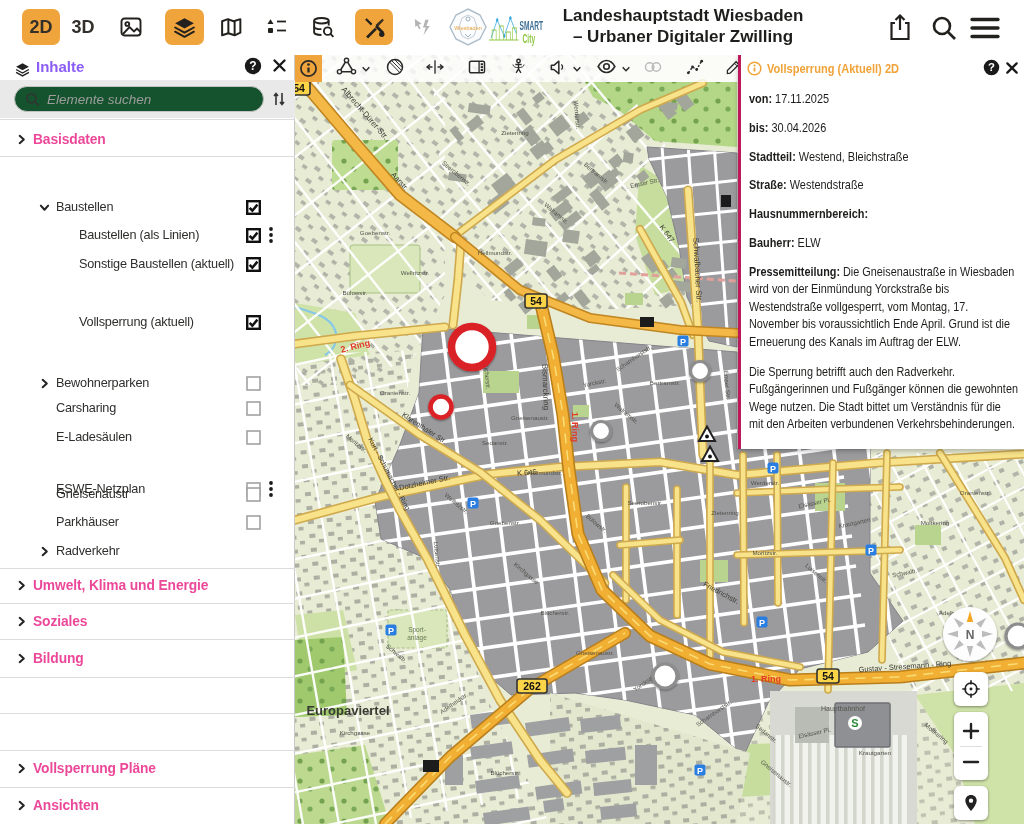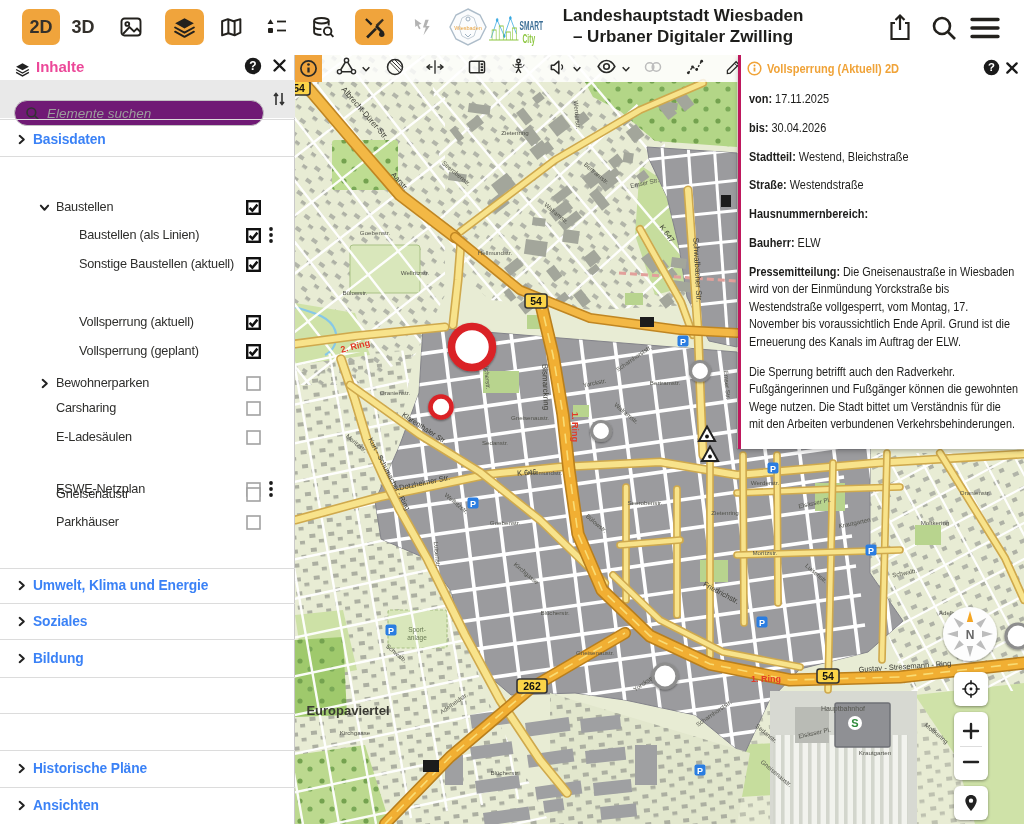--- a/index.html
+++ b/index.html
@@ -8,25 +8,25 @@
 
 #hdr{left:0;top:0;width:1024px;height:55px;background:#fff;z-index:30}
 .hbtn{position:absolute;top:9px;height:36px;border-radius:7px;display:flex;align-items:center;justify-content:center}
 .orange{background:#f0a43c}
 .hbtn b{font-size:18px;color:#33302b;letter-spacing:0}
 #hdr svg{display:block}
 #title{position:absolute;left:553px;top:6px;width:260px;text-align:center;font-weight:bold;font-size:17px;line-height:20.5px;color:#1d1d1b}
 
 #side{left:0;top:55px;width:295px;height:769px;background:#fff;z-index:20;border-right:1px solid #c9c9c9}
 #srchband{position:absolute;left:0;top:25px;width:295px;height:38px;background:#e9e9e9}
-#srch{position:absolute;left:14px;top:20px;width:250px;height:26px;background:#701a75;border:1px solid #c2c2c2;border-radius:13px}
+#srch{position:absolute;left:14px;top:6px;width:250px;height:26px;background:#14532d;border:1px solid #c2c2c2;border-radius:13px}
 #srch span{position:absolute;left:32px;top:5px;font-style:italic;color:#9c9c9c;font-size:13.5px}
 .row{position:absolute;left:0;width:295px;height:28px}
 .row .tx{position:absolute;top:50%;transform:translateY(-50%);font-size:12.7px;letter-spacing:-0.2px;color:#2e2e2c;white-space:nowrap}
-.row .tx.b{font-weight:bold;font-size:13.8px;letter-spacing:-0.1px;color:#3b82f6}
+.row .tx.b{font-weight:bold;font-size:13.8px;letter-spacing:-0.1px;color:#ec4899}
 .hr{position:absolute;left:0;width:295px;border-top:1px solid #dcdcdc}
 .cb{position:absolute;left:246px;top:50%;margin-top:-7.5px;width:15px;height:15px}
 .dots{position:absolute;left:269px;top:50%;margin-top:-8px;width:4px;height:16px}
 
 #map{left:295px;top:55px;width:729px;height:769px;overflow:hidden}
 
 #mtb{left:295px;top:55px;width:443px;height:27px;background:rgba(255,255,255,0.82);z-index:10;display:flex;align-items:center}
 #mtb .t1{width:27px;height:27px;background:#f0a43c;display:flex;align-items:center;justify-content:center;flex:none}
 
 #panel{left:738px;top:55px;width:286px;height:394px;background:#fff;z-index:15;overflow:hidden;box-shadow:0 2px 5px rgba(0,0,0,0.25);border-left:3px solid #be185d}
@@ -813,21 +813,21 @@
         </svg>
       </div>
     </div>
 
 <div id="side" class="abs">
       <div class="abs" style="left:14px;top:6px"><svg width="17" height="17" viewBox="0 0 24 24" fill="none" stroke="#222" stroke-width="2">
           <path d="M12 3 L21 8 L12 13 L3 8 Z" fill="#222" stroke="none"></path>
           <path d="M3 12 L12 17 L21 12"></path>
           <path d="M3 16 L12 21 L21 16"></path>
         </svg></div>
-      <div class="abs" style="left:36px;top:3px;font-weight:bold;font-size:15px;color:#ec4899">Inhalte</div>
+      <div class="abs" style="left:36px;top:3px;font-weight:bold;font-size:15px;color:#8b5cf6">Inhalte</div>
       <div class="abs" style="left:244px;top:2px"><svg width="18" height="18" viewBox="0 0 18 18">
           <circle cx="9" cy="9" r="8.2" fill="#1a1a1a"></circle>
           <text x="9" y="13.2" font-size="12" font-weight="bold" fill="#fff" text-anchor="middle">?</text>
         </svg></div>
       <div class="abs" style="left:272px;top:3px"><svg width="15" height="15" viewBox="0 0 15 15" stroke="#1a1a1a" stroke-width="2.4" stroke-linecap="round">
           <path d="M2.5 2.5 L12.5 12.5 M12.5 2.5 L2.5 12.5"></path>
         </svg></div>
       <div id="srchband">
         <div id="srch">
           <svg style="position:absolute;left:10px;top:5px" width="15" height="15" viewBox="0 0 20 20" fill="none" stroke="#333" stroke-width="2.2">
@@ -876,27 +876,20 @@
           <path d="M3.6 7.8 L6.4 10.7 L11.4 4.6" fill="none" stroke="#111" stroke-width="2.5"></path>
         </svg>
       </div>
       <div class="row" style="top:253px">
         <div class="tx" style="left:79px">Vollsperrung (aktuell)</div>
         <svg class="cb" width="15" height="15" viewBox="0 0 15 15">
           <rect x="1.2" y="1.2" width="12.6" height="12.6" fill="#fff" stroke="#111" stroke-width="2.4"></rect>
           <path d="M3.6 7.8 L6.4 10.7 L11.4 4.6" fill="none" stroke="#111" stroke-width="2.5"></path>
         </svg>
       </div>
-      <div class="row" style="top:282px">
-        <div class="tx" style="left:79px">Vollsperrung (geplant)</div>
-        <svg class="cb" width="15" height="15" viewBox="0 0 15 15">
-          <rect x="1.2" y="1.2" width="12.6" height="12.6" fill="#fff" stroke="#111" stroke-width="2.4"></rect>
-          <path d="M3.6 7.8 L6.4 10.7 L11.4 4.6" fill="none" stroke="#111" stroke-width="2.5"></path>
-        </svg>
-      </div>
       <div class="row" style="top:314px">
         <svg class="abs" style="left:39px;top:8.5px" width="11" height="11" viewBox="0 0 12 12" fill="none" stroke="#222" stroke-width="2.2" stroke-linecap="round" stroke-linejoin="round">
           <path d="M4 2 L8.5 6 L4 10"></path>
         </svg>
         <div class="tx" style="left:56px">Bewohnerparken</div>
         <svg class="cb" width="15" height="15" viewBox="0 0 15 15">
           <rect x="1" y="1" width="13" height="13" fill="#fff" stroke="#a2a2a2" stroke-width="1.6"></rect>
         </svg>
       </div>
       <div class="row" style="top:339px">
@@ -927,20 +920,26 @@
         <svg class="cb" width="15" height="15" viewBox="0 0 15 15">
           <rect x="1" y="1" width="13" height="13" fill="#fff" stroke="#a2a2a2" stroke-width="1.6"></rect>
         </svg>
       </div>
       <div class="row" style="top:453px">
         <div class="tx" style="left:56px">Parkhäuser</div>
         <svg class="cb" width="15" height="15" viewBox="0 0 15 15">
           <rect x="1" y="1" width="13" height="13" fill="#fff" stroke="#a2a2a2" stroke-width="1.6"></rect>
         </svg>
       </div>
+      <div class="row" style="top:482px">
+        <svg class="abs" style="left:39px;top:8.5px" width="11" height="11" viewBox="0 0 12 12" fill="none" stroke="#222" stroke-width="2.2" stroke-linecap="round" stroke-linejoin="round">
+          <path d="M4 2 L8.5 6 L4 10"></path>
+        </svg>
+        <div class="tx" style="left:56px">Radverkehr</div>
+      </div>
       <div class="row" style="top:516px">
         <svg class="abs" style="left:16px;top:8.5px" width="11" height="11" viewBox="0 0 12 12" fill="none" stroke="#222" stroke-width="2.2" stroke-linecap="round" stroke-linejoin="round">
           <path d="M4 2 L8.5 6 L4 10"></path>
         </svg>
         <div class="tx b" style="left:33px">Umwelt, Klima und Energie</div>
       </div>
       <div class="row" style="top:552px">
         <svg class="abs" style="left:16px;top:8.5px" width="11" height="11" viewBox="0 0 12 12" fill="none" stroke="#222" stroke-width="2.2" stroke-linecap="round" stroke-linejoin="round">
           <path d="M4 2 L8.5 6 L4 10"></path>
         </svg>
@@ -949,21 +948,21 @@
       <div class="row" style="top:589px">
         <svg class="abs" style="left:16px;top:8.5px" width="11" height="11" viewBox="0 0 12 12" fill="none" stroke="#222" stroke-width="2.2" stroke-linecap="round" stroke-linejoin="round">
           <path d="M4 2 L8.5 6 L4 10"></path>
         </svg>
         <div class="tx b" style="left:33px">Bildung</div>
       </div>
       <div class="row" style="top:699px">
         <svg class="abs" style="left:16px;top:8.5px" width="11" height="11" viewBox="0 0 12 12" fill="none" stroke="#222" stroke-width="2.2" stroke-linecap="round" stroke-linejoin="round">
           <path d="M4 2 L8.5 6 L4 10"></path>
         </svg>
-        <div class="tx b" style="left:33px">Historische Pläne</div>
+        <div class="tx b" style="left:33px">Vollsperrung Pläne</div>
       </div>
       <div class="row" style="top:736px">
         <svg class="abs" style="left:16px;top:8.5px" width="11" height="11" viewBox="0 0 12 12" fill="none" stroke="#222" stroke-width="2.2" stroke-linecap="round" stroke-linejoin="round">
           <path d="M4 2 L8.5 6 L4 10"></path>
         </svg>
         <div class="tx b" style="left:33px">Ansichten</div>
       </div>
       <div class="hr" style="top:64px"></div>
       <div class="hr" style="top:101px"></div>
       <div class="hr" style="top:513px"></div>

